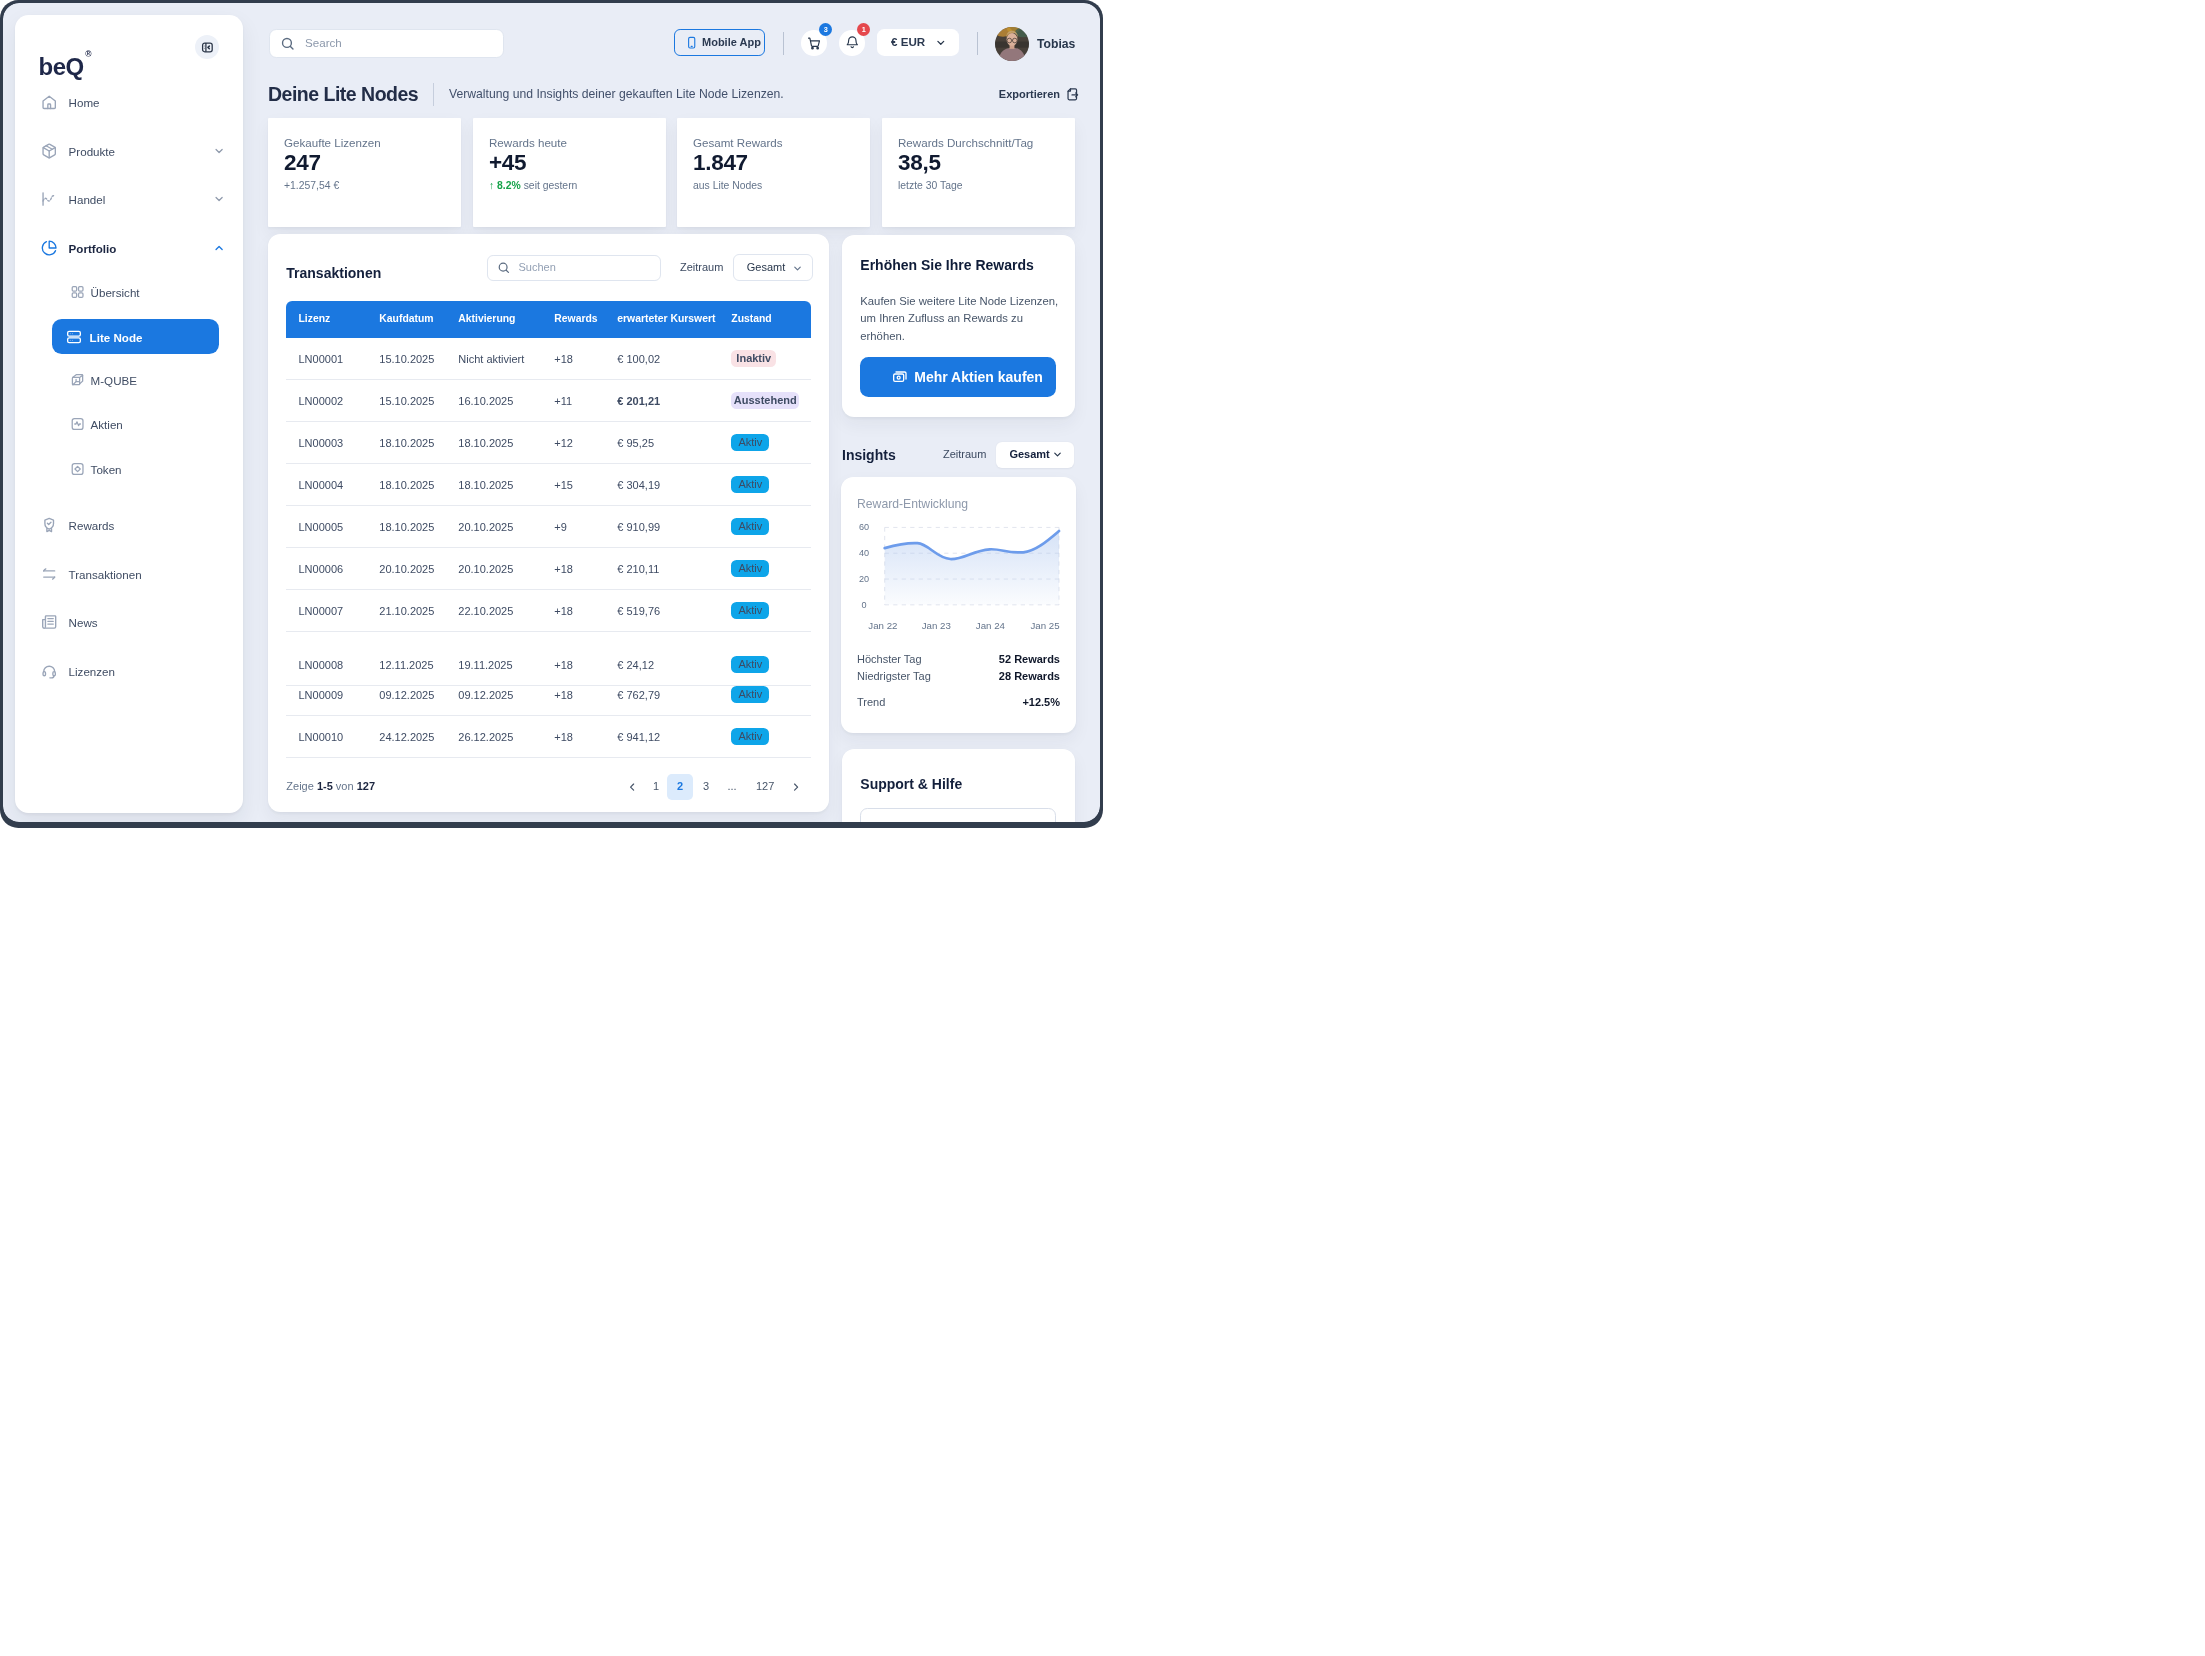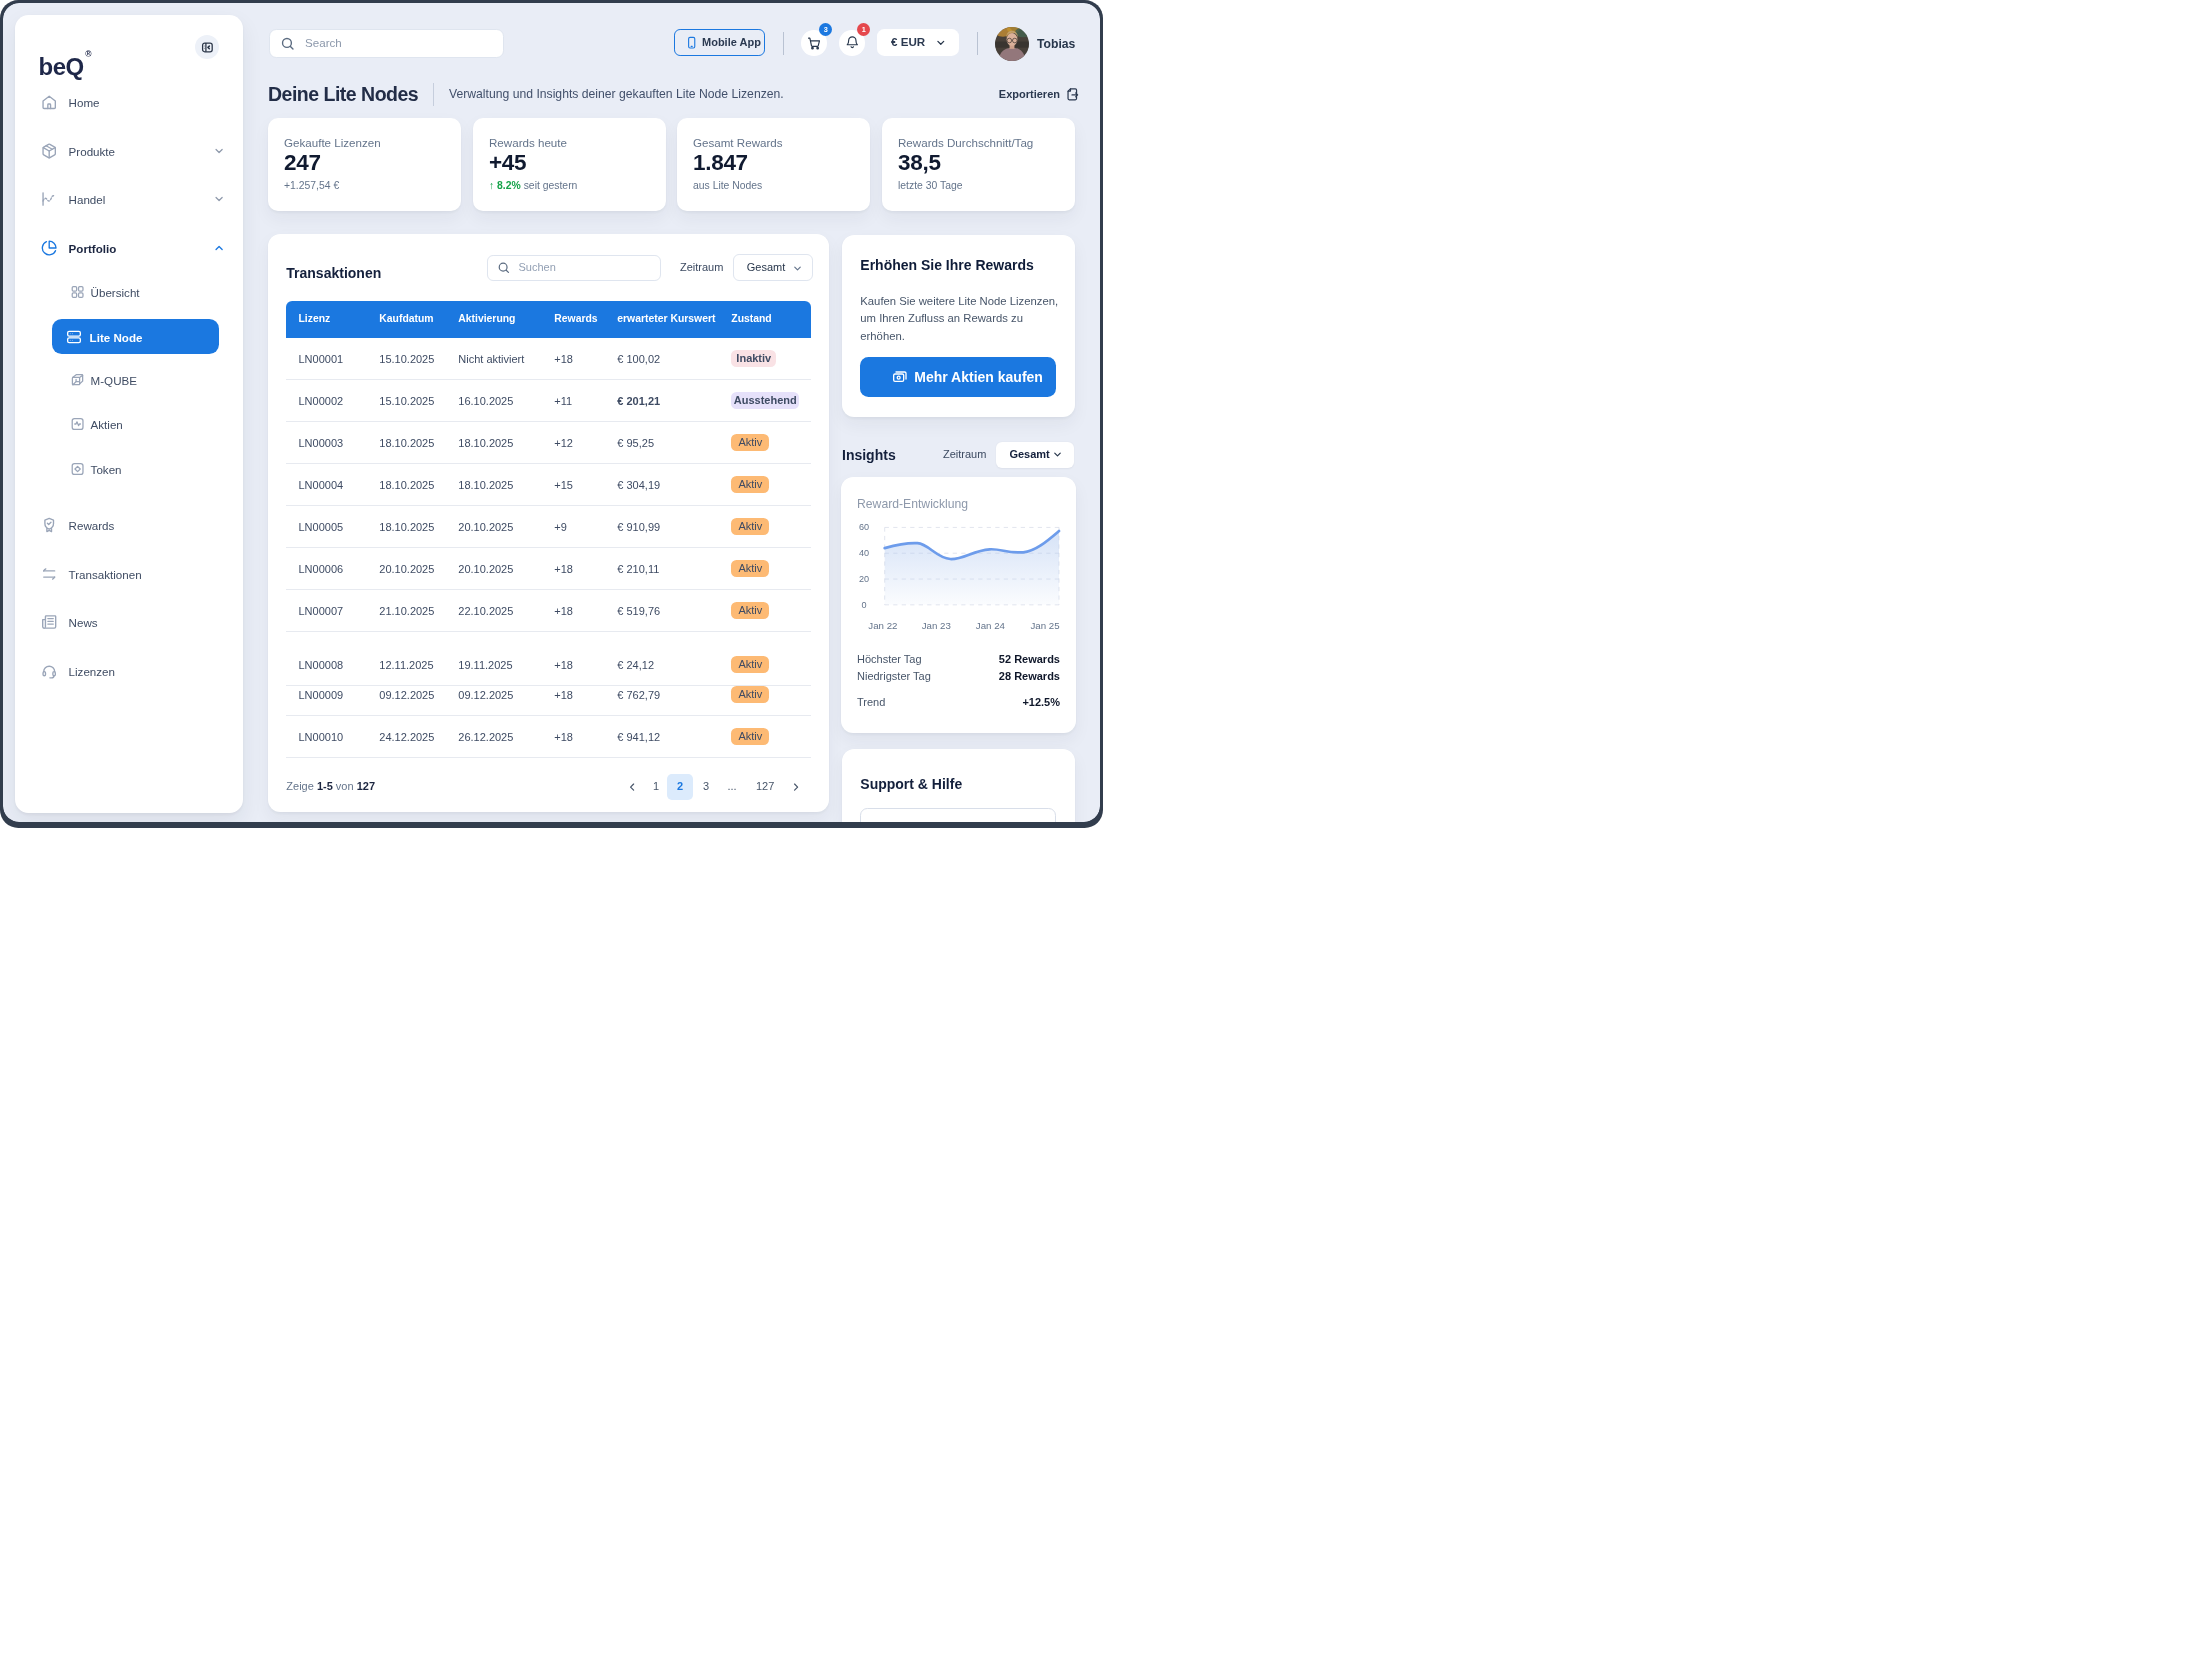--- a/index.html
+++ b/index.html
@@ -44,21 +44,21 @@
   .uname { position:absolute; left:1037px; top:37px; font-size:12.2px; font-weight:bold; color:#27364b; }
 
   
   .page-title { position:absolute; left:268px; top:83px; font-size:19.5px; font-weight:bold; color:#222d47; letter-spacing:-0.5px; }
   .tdiv { position:absolute; left:433px; top:83px; width:1.2px; height:23px; background:#c6cedd; }
   .subtitle { position:absolute; left:449px; top:87px; font-size:12.2px; color:#42506b; }
   .export { position:absolute; left:950px; top:88px; width:110px; text-align:right; font-size:11px; font-weight:600; color:#2b3950; }
   .export svg { position:absolute; left:115px; top:-1.2px; }
 
   
-  .stat { position:absolute; top:118px; width:193px; height:93px; background:#fff; border-radius:10px; box-shadow:0 1.2px 2.4px rgba(30,41,59,.04), 0 7.3px 17px rgba(30,41,59,.05);text-decoration:underline; }
+  .stat { position:absolute; top:118px; width:193px; height:109px; background:#fff; border-radius:1px; box-shadow:0 1.2px 2.4px rgba(30,41,59,.04), 0 7.3px 17px rgba(30,41,59,.05);text-decoration:underline; }
   .stat .s-label { position:absolute; left:16px; top:17.7px; font-size:11.6px; color:#64748b; }
   .stat .s-num { position:absolute; left:16px; top:32px; font-size:22.5px; font-weight:bold; color:#101a30; letter-spacing:-0.3px; }
   .stat .s-sub { position:absolute; left:16px; top:62px; font-size:10.4px; color:#64748b; }
   .green { color:#16a34a; font-weight:bold; }
 
   
   .tablecard { left:268px; top:234px; width:561px; height:578px; }
   .t-title { position:absolute; left:18.3px; top:30.5px; font-size:14px; font-weight:bold; color:#14203c; }
   .t-search { position:absolute; left:219px; top:21px; width:174px; height:25.6px; border:1.2px solid #dfe5ef; border-radius:6.1px; }
   .t-search svg { position:absolute; left:9.1px; top:4.9px; }
@@ -66,21 +66,21 @@
   .t-zlabel { position:absolute; left:412px; top:27px; font-size:11px; color:#3c4a61; }
   .t-select { position:absolute; left:465px; top:19.5px; width:80px; height:27.4px; border:1.2px solid #dfe5ef; border-radius:6.1px; }
   .t-select span { position:absolute; left:12.8px; top:6.1px; font-size:11px; color:#27364b; }
   .thead { position:absolute; left:18.3px; top:67px; width:525px; height:37px; background:#1b78e0; border-radius:6.1px 6.1px 0 0; }
   .thead div { position:absolute; top:11.6px; font-size:10.4px; font-weight:bold; color:#fff; }
   .trow { position:absolute; left:18.3px; width:525px; height:42px; border-bottom:0.6px solid #e7eaf0; }
   .trow div { position:absolute; top:14.6px; font-size:11px; color:#3e4b63; }
   .badge { position:absolute; border-radius:5.5px; font-size:9.1px; font-weight:bold; text-align:center; line-height:17px; height:17px; top:12.2px !important; }
   .b-red { background:#f9e2e5; color:#9f1f3a; width:45px; }
   .b-vio { background:#e6e1fa; color:#4f2ec0; width:68px; }
-  .b-grn { background:#fdba74; color:#234c39; width:38px; font-weight:normal; font-size:9.7px; }
+  .b-grn { background:#0ea5e9; color:#234c39; width:38px; font-weight:normal; font-size:9.7px; }
   .pag { position:absolute; left:18.3px; top:540px; width:525px; height:25.6px; }
   .pag .info { position:absolute; left:0; top:5.5px; font-size:11px; color:#64748b; }
   .pag .info b { color:#1c2640; }
   .pgit { position:absolute; top:0; width:25.6px; height:25.6px; text-align:center; line-height:25.6px; font-size:11px; color:#475569; }
   .pg-act { background:#dcebfc; color:#1b78e0; font-weight:600; border-radius:4.9px; }
 
   
   .promo { left:842px; top:235px; width:233px; height:182px; }
   .promo h3 { position:absolute; left:18.3px; top:22px; font-size:14px; font-weight:bold; color:#0f1c38; }
   .promo p { position:absolute; left:18.3px; top:58px; width:205px; font-size:11.3px; line-height:17.4px; color:#475569; }

